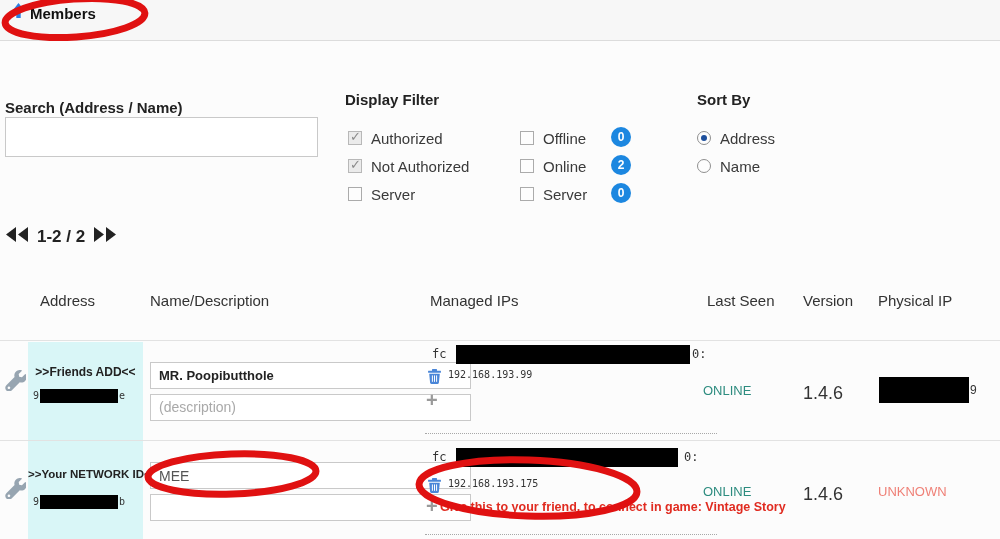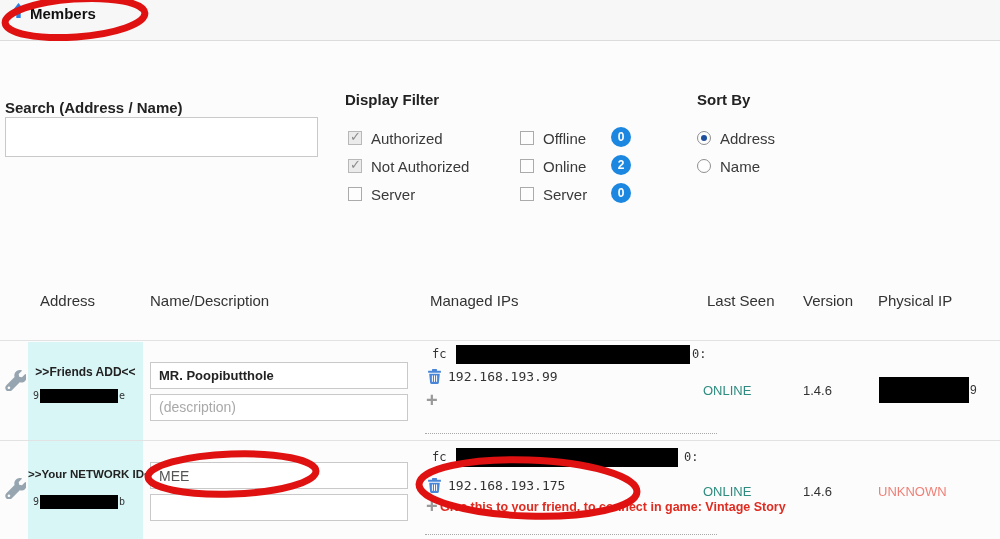--- a/index.html
+++ b/index.html
@@ -43,30 +43,30 @@
   .pager-text { font-size:17px; font-weight:bold; color:#222; }
 
   
   .th { position:absolute; top:292px; font-size:15px; color:#333; }
   .row-sep { position:absolute; left:0; width:1000px; height:0; border-top:1px solid #e2e2e2; }
   .dot-sep { position:absolute; left:425px; width:292px; height:0; border-top:1px dotted #a8a8a8; }
   .addr-cell { position:absolute; left:28px; width:115px; background:#d9f6f7; }
   .addr-label { position:absolute; width:100%; text-align:center; font-weight:bold; color:#222; white-space:nowrap; }
   .addr-line { position:absolute; font-family:"DejaVu Sans Mono", monospace; font-size:10px; color:#333; }
   .redact { background:#000; position:absolute; }
-  .member-input { position:absolute; left:150px; width:258px; height:27px; border:1px solid #c9c9c9;
+  .member-input { position:absolute; left:150px; width:321px; height:27px; border:1px solid #c9c9c9;
                   background:#fff; font-size:13px; padding:0 8px; font-family:"Liberation Sans", sans-serif; color:#555; }
   .member-input.bold { font-weight:bold; font-size:13px; color:#222; }
   .member-input::placeholder { color:#a9a9a9; font-size:14px; }
   .mono { font-family:"DejaVu Sans Mono", monospace; }
   .ip6-line { position:absolute; font-size:12px; color:#333; }
-  .ip-line { position:absolute; font-size:13px; color:#333; }
+  .ip-line { position:absolute; font-size:10px; color:#333; }
   .plus-btn { position:absolute; font-size:20px; font-weight:bold; color:#9a9a9a; line-height:16px; }
   .status-online { position:absolute; font-size:13px; color:#2d8c7f; }
-  .version { position:absolute; font-size:13px; color:#333; }
+  .version { position:absolute; font-size:18px; color:#333; }
   .phys-unknown { position:absolute; font-size:13px; color:#ef8077; }
   .phys-suffix { position:absolute; font-size:12px; color:#333; }
   .note { position:absolute; left:440px; width:370px; font-size:12.5px; font-weight:bold;
           color:#e02b20; line-height:17px; }
   .wrench-btn { position:absolute; left:5px; cursor:pointer; }
 
   
   #annotations { position:absolute; left:0; top:0; pointer-events:none; }
 </style>
 </head>
@@ -125,20 +125,35 @@
   <div class="sec-label" style="left:697px; top:91px;">Sort By</div>
   <div class="filter-item" style="left:697px; top:129px;">
     <span class="radio selected"></span>
     <span class="fl-label">Address</span>
   </div>
   <div class="filter-item" style="left:697px; top:157px;">
     <span class="radio"></span>
     <span class="fl-label">Name</span>
   </div>
 
+  <div class="pager">
+    <span>
+      <svg width="24" height="17" viewBox="0 0 24 17">
+          <polygon points="11,1 11,16 1,8.5" fill="#222"></polygon>
+          <polygon points="23,1 23,16 13,8.5" fill="#222"></polygon>
+        </svg>
+    </span>
+    <span class="pager-text">1-2 / 2</span>
+    <span>
+      <svg width="24" height="17" viewBox="0 0 24 17">
+          <polygon points="1,1 1,16 11,8.5" fill="#222"></polygon>
+          <polygon points="13,1 13,16 23,8.5" fill="#222"></polygon>
+        </svg>
+    </span>
+  </div>
 
   <div class="th" style="left:40px;">Address</div>
   <div class="th" style="left:150px;">Name/Description</div>
   <div class="th" style="left:430px;">Managed IPs</div>
   <div class="th" style="left:707px;">Last Seen</div>
   <div class="th" style="left:803px;">Version</div>
   <div class="th" style="left:878px;">Physical IP</div>
 
   <div class="row-sep" style="top:340px;"></div>
 

